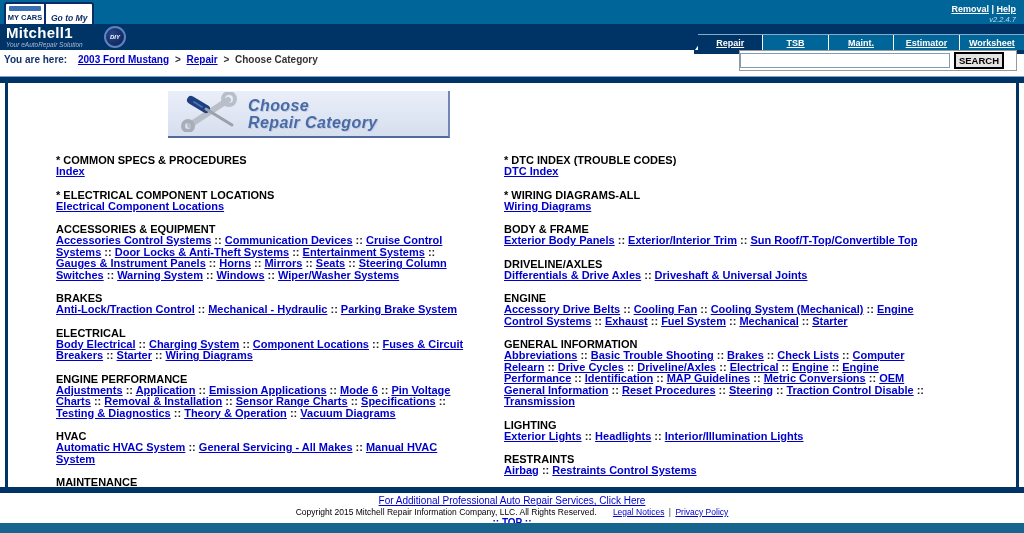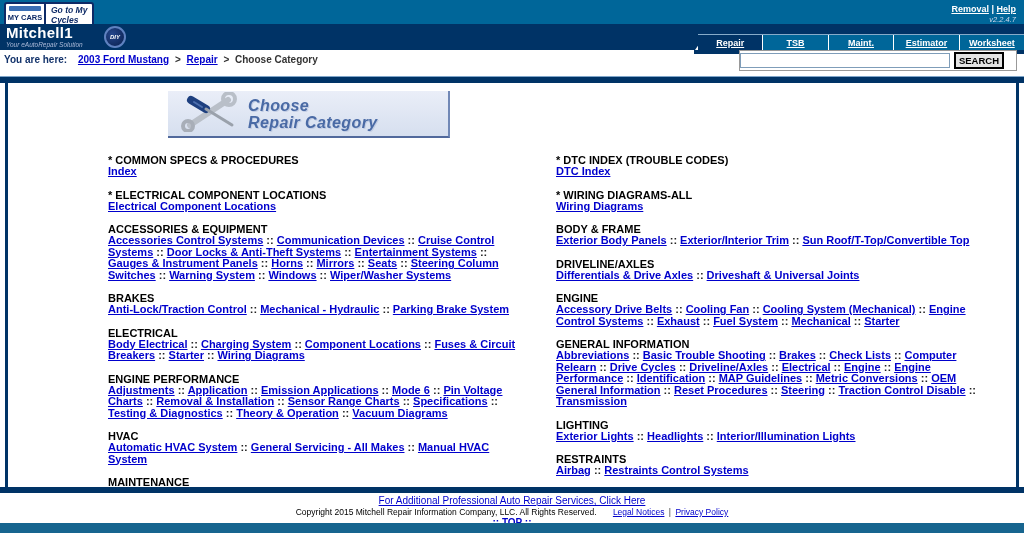--- a/index.html
+++ b/index.html
@@ -10,21 +10,21 @@
   }
   
   .topbar{position:absolute;left:0;top:0;width:1024px;height:24px;background:#006699;}
   .plate{
     position:absolute;left:4px;top:2px;height:24px;background:#ffffff;
     border:2px solid #0d2a66;border-radius:3px;display:flex;align-items:stretch;cursor:pointer;
   }
   .plate-left{width:38px;border-right:2px solid #0d2a66;display:flex;flex-direction:column;align-items:center;justify-content:flex-start;padding-top:1px;}
   .plate-top-strip{width:32px;height:5px;background:#3a6fb5;border-radius:1px;margin-top:1px;}
   .plate-mycars{font-size:7.5px;font-weight:bold;color:#0d2a66;letter-spacing:0px;margin-top:2px;white-space:nowrap;}
-  .plate-right{padding:2px 5px 0 5px;display:flex;flex-direction:column;justify-content:flex-start;}
+  .plate-right{padding:10px 5px 0 5px;display:flex;flex-direction:column;justify-content:flex-start;}
   .plate-goto{font-size:8.5px;font-weight:bold;font-style:italic;color:#0d2a66;line-height:9.5px;white-space:nowrap;}
   .toplinks{position:absolute;right:8px;top:4px;font-size:9px;font-weight:bold;color:#ffffff;white-space:nowrap;}
   .toplinks a{color:#ffffff;text-decoration:underline;}
   .version{position:absolute;right:8px;top:15px;font-size:7.5px;font-style:italic;color:#cfd9ec;}
   
   .navband{position:absolute;left:0;top:24px;width:1024px;height:26px;background:#003366;}
   .brand{position:absolute;left:6px;top:1px;}
   .brand-name{font-size:15px;font-weight:bold;color:#ffffff;letter-spacing:0.3px;line-height:15px;}
   .brand-tag{font-size:6.5px;font-style:italic;color:#a9b9d8;margin-top:1px;}
   .diy-badge{
@@ -80,21 +80,21 @@
   .banner{
     margin:8px 0 0 160px;width:280px;height:45px;
     background:linear-gradient(#eaeef8,#d6dfef);
     border-right:2px solid #7188b6;border-bottom:2px solid #51699c;
     display:flex;align-items:center;
   }
   .banner-icon{margin:0 8px 0 10px;flex:0 0 auto;}
   .banner-text{font-size:16px;line-height:17px;font-weight:bold;font-style:italic;color:#4a6aa5;
     text-shadow:1px 1px 0 #c2cde4;letter-spacing:0.4px;}
   
-  .cols{display:flex;padding:17px 0 0 100px;}
+  .cols{display:flex;padding:17px 0 0 48px;}
   .col-left{width:418px;margin-right:30px;flex:0 0 auto;}
   .col-right{width:425px;flex:0 0 auto;}
   .cat-section{margin-bottom:12px;}
   .cat-heading{font-size:11px;font-weight:bold;color:#000000;line-height:11px;}
   .cat-links{font-size:11px;font-weight:bold;line-height:11.5px;}
   .cat-links a{color:#0000cc;text-decoration:underline;}
   .cat-links .sep{color:#222222;}
   
   .panel-bottombar{position:absolute;left:0;top:487px;width:1024px;height:6px;background:#003366;}
   .footer{position:absolute;left:0;top:493px;width:1024px;height:30px;background:#ffffff;text-align:center;}

